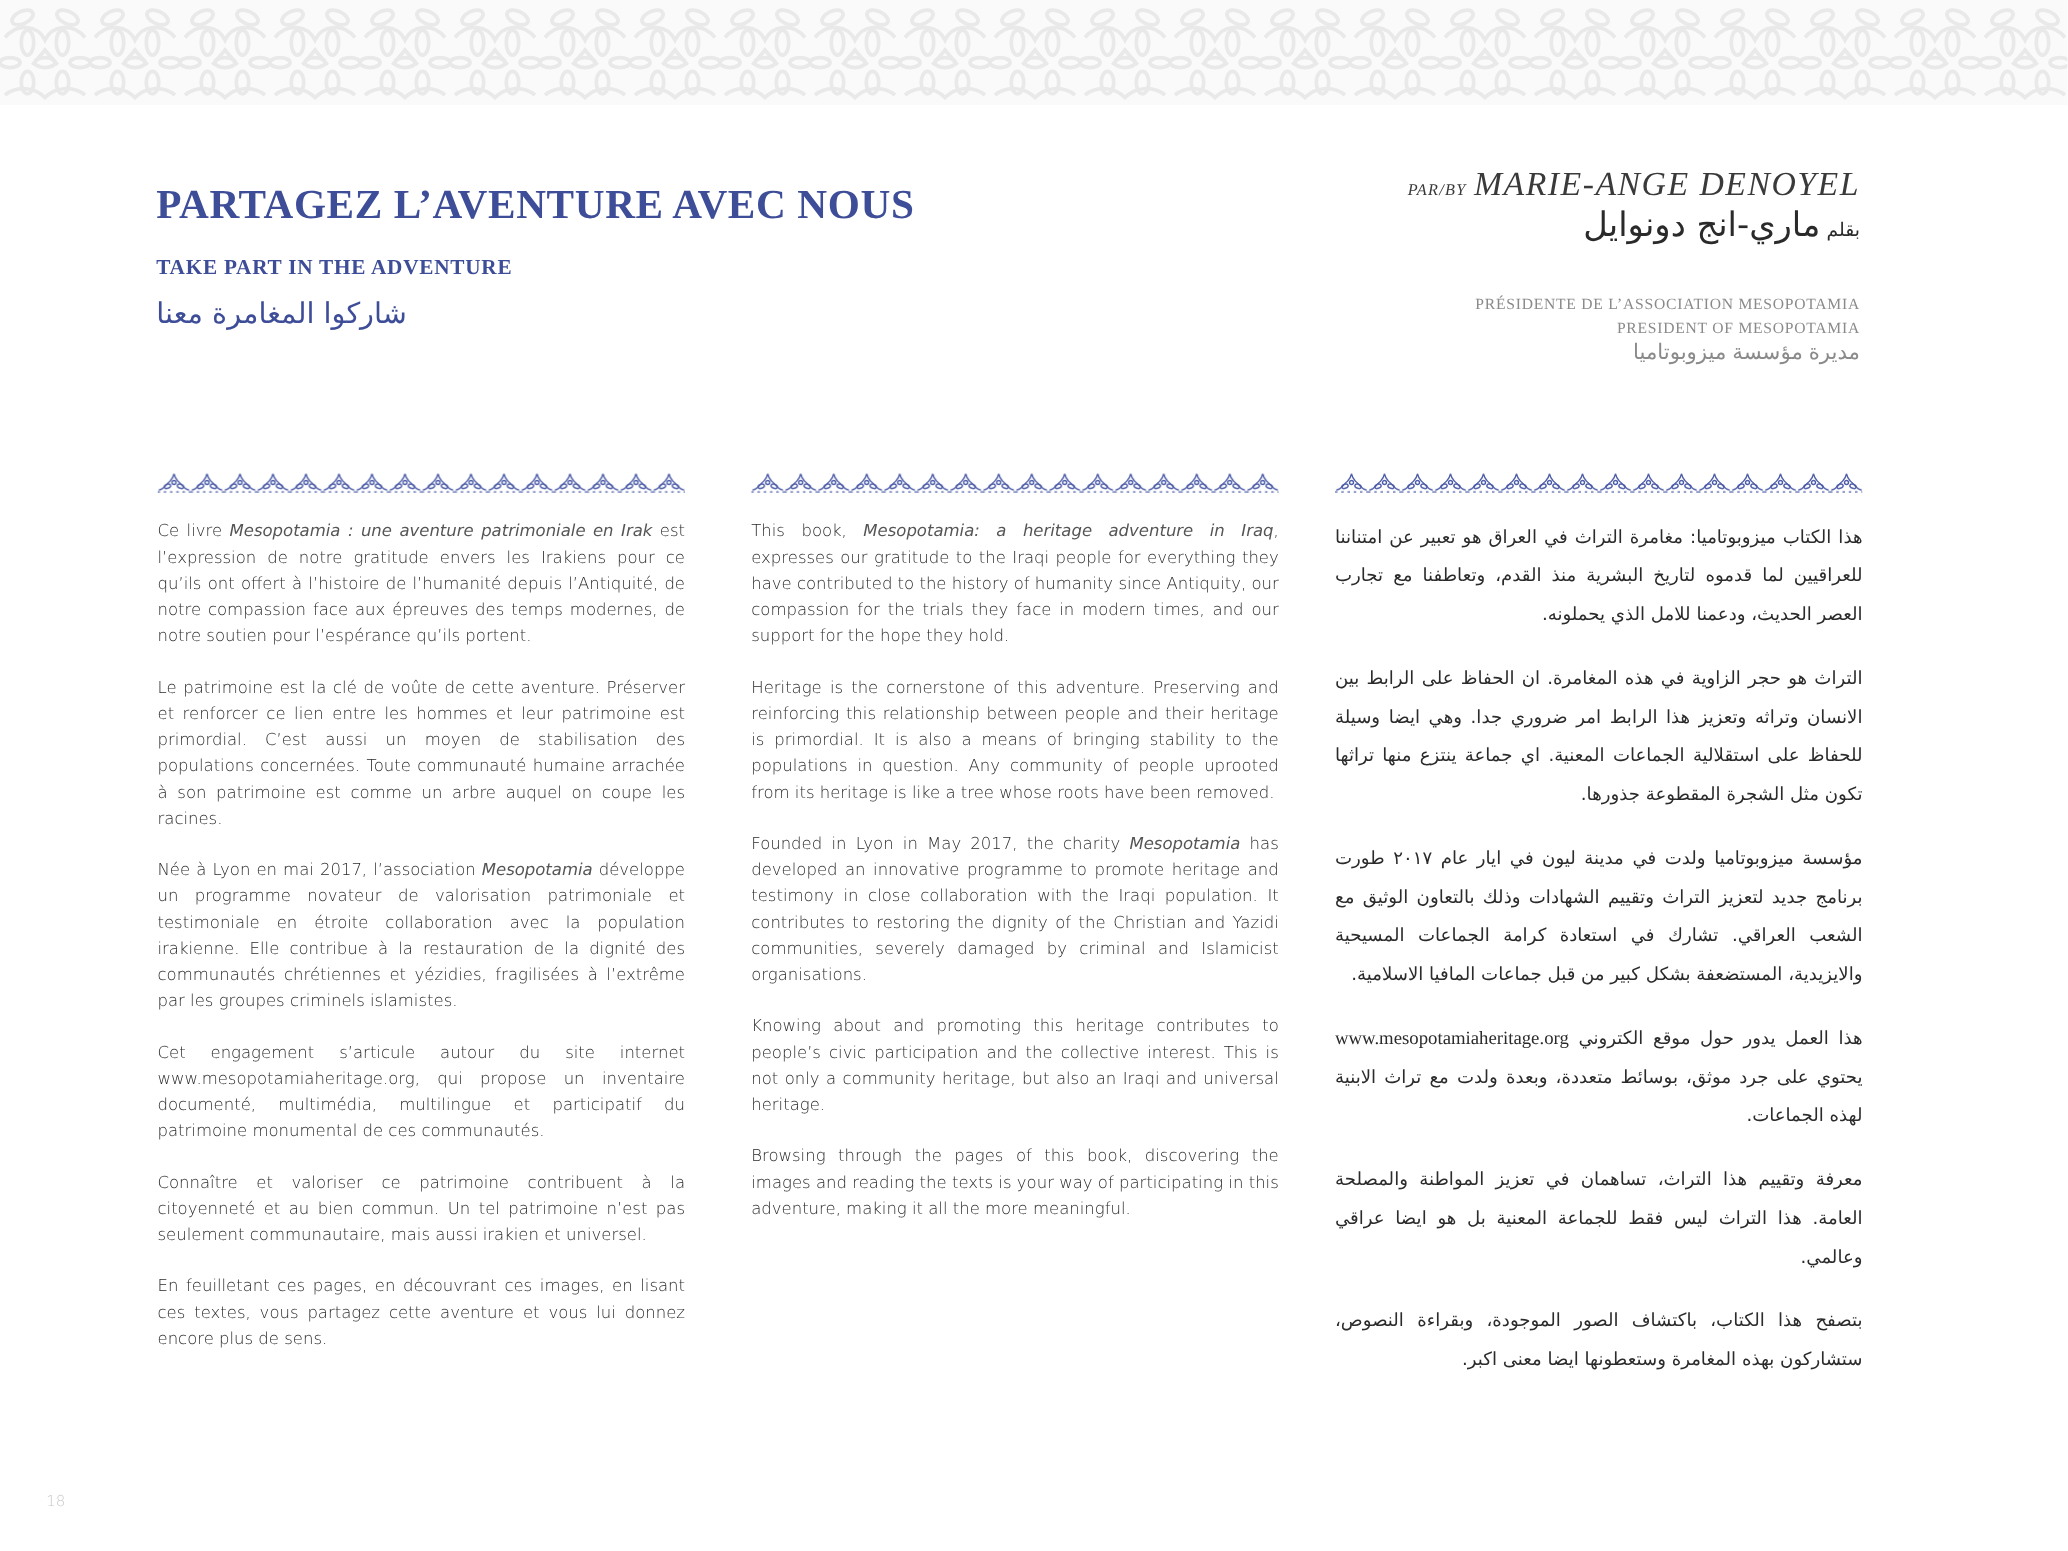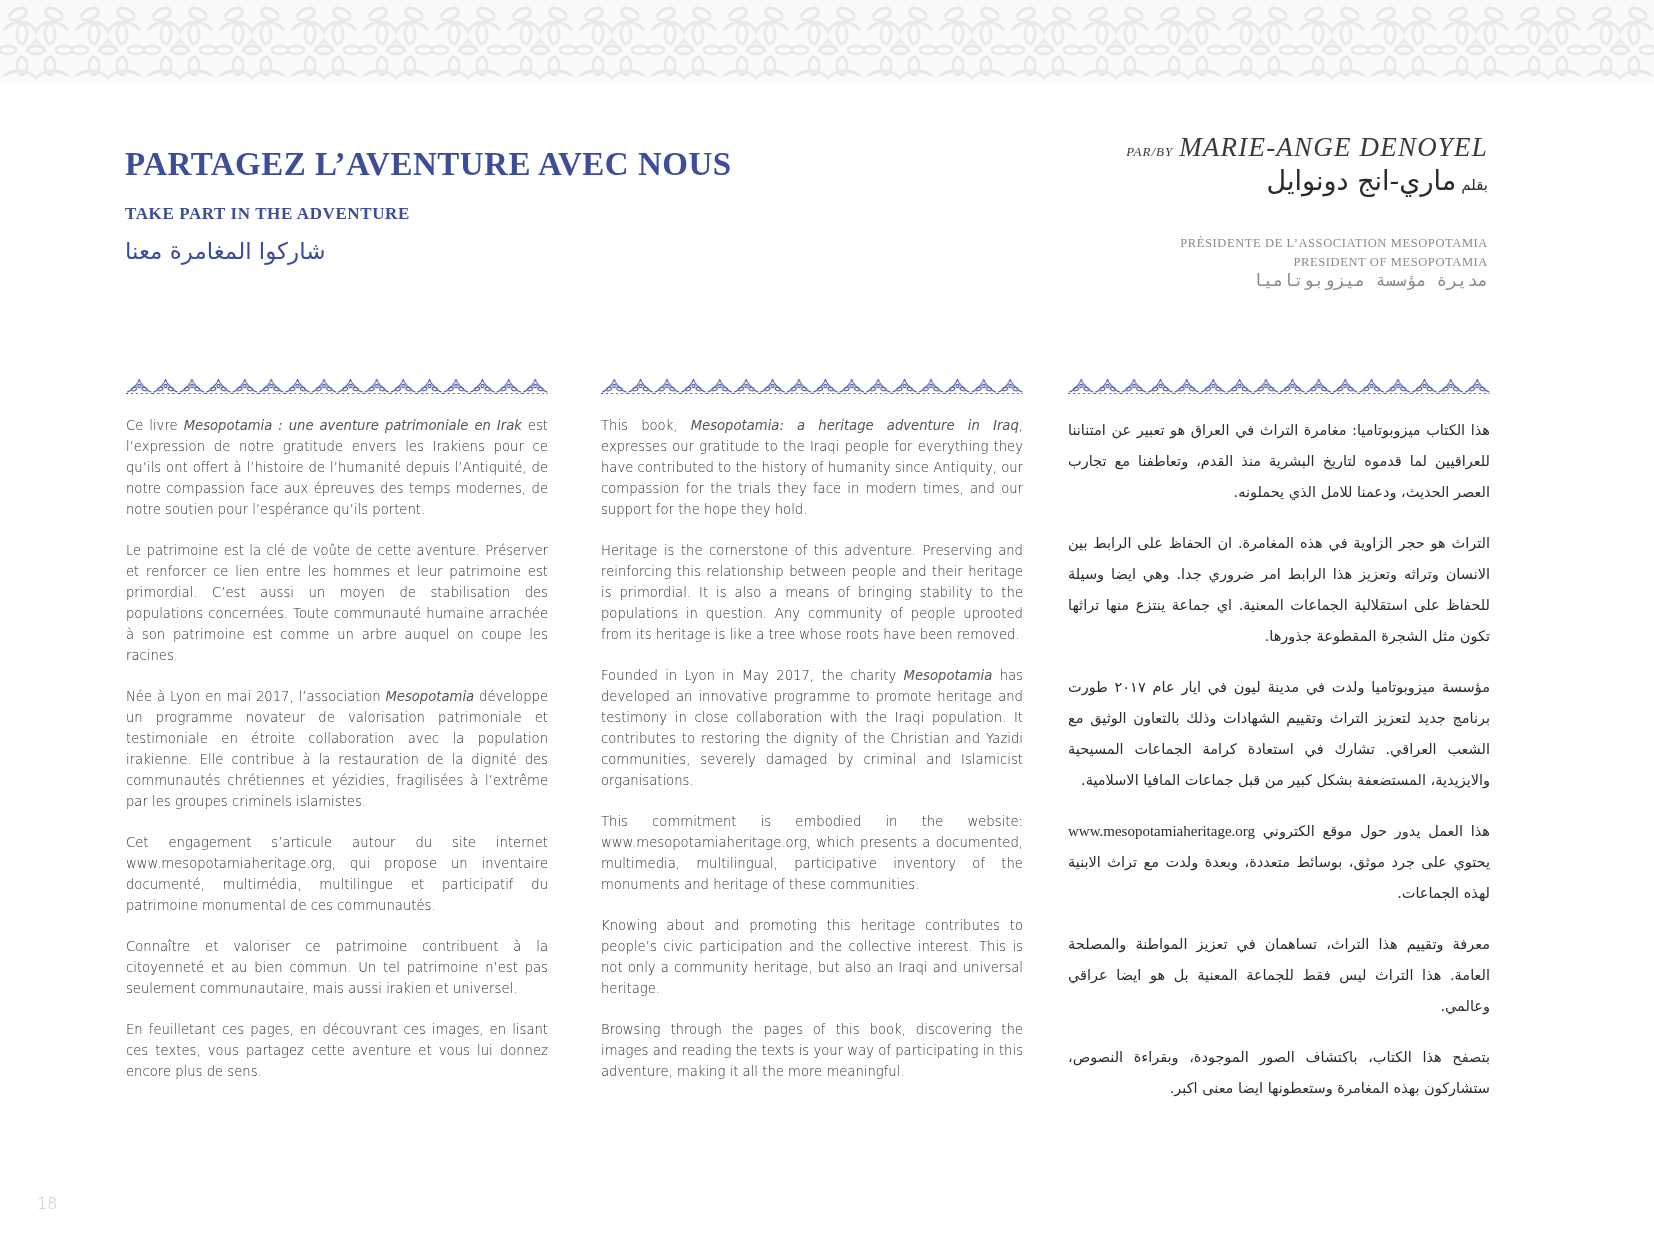--- a/index.html
+++ b/index.html
@@ -29,40 +29,40 @@
     margin-top: 14px; direction: rtl; text-align: left; unicode-bidi: plaintext;
   }
   .author-block { position: absolute; right: 166px; top: 134px; text-align: right; }
   .author-line { font-family: "Liberation Serif", serif; color: #3a3a3a; line-height: 1; }
   .author-prefix { font-style: italic; font-size: 13px; letter-spacing: 1px; margin-right: 6px; }
   .author-name { font-style: italic; font-size: 27px; letter-spacing: 1.2px; }
   .author-ar { font-family: "DejaVu Sans", sans-serif; direction: rtl; margin-top: 4px; color: #2a2a2a; }
   .author-ar-prefix { font-size: 15px; }
   .author-ar-name { font-size: 27px; }
   .role { margin-top: 38px; font-family: "Liberation Serif", serif; color: #8a8a8a; font-size: 12.5px; letter-spacing: 0.6px; line-height: 19px; }
-  .role-ar { font-family: Liberation Mono, monospace; font-size: 17px; color: #8a8a8a; direction: rtl; line-height: 20px; }
+  .role-ar { font-family: Liberation Sans, sans-serif; font-size: 17px; color: #8a8a8a; direction: rtl; line-height: 20px; }
 
   .col { position: absolute; top: 377px; width: 422px; }
   .col-fr { left: 126px; }
   .col-en { left: 601px; }
   .col-ar { left: 1068px; }
   .ornament { height: 18px; width: 422px; display: block; margin-bottom: 20px; }
   .para {
     font-family: "DejaVu Sans", sans-serif; font-size: 13.2px; line-height: 21px;
     color: #2b2b2b; text-align: justify; margin: 0 0 20px 0; font-weight: 300;
   }
   .para em { font-style: italic; color: #555; }
   .para-ar {
     font-family: "DejaVu Sans", sans-serif; font-size: 14.5px; line-height: 31px;
     direction: rtl; text-align: justify; color: #2b2b2b; margin: 0 0 20px 0;
   }
   .url-latin { font-family: "Liberation Serif", serif; font-size: 15px; unicode-bidi: embed; direction: ltr; margin-top: 18px; }
   .page-number {
     position: absolute; left: 37px; top: 1194px; font-family: "DejaVu Sans", sans-serif;
-    font-size: 16px; color: #c8c8c8; font-weight: 300;
+    font-size: 12px; color: #c8c8c8; font-weight: 300;
   }
 </style>
 </head>
 <body>
 
 <div class="pattern-band">
   <svg width="1654" height="84">
     <defs>
       <pattern id="arab" x="0" y="0" width="72" height="84" patternUnits="userSpaceOnUse">
         <g fill="none" stroke="#e9e9e9" stroke-width="3">
@@ -132,21 +132,20 @@
   <p class="para">En feuilletant ces pages, en découvrant ces images, en lisant ces textes, vous partagez cette aventure et vous lui donnez encore plus de sens.</p>
 </div>
 
 <div class="col col-en">
   <svg class="ornament">
       <rect width="422" height="18" fill="url(#orn)"></rect>
     </svg>
   <p class="para"><span>This book, </span><em>Mesopotamia: a heritage adventure in Iraq</em><span>, expresses our gratitude to the Iraqi people for everything they have contributed to the history of humanity since Antiquity, our compassion for the trials they face in modern times, and our support for the hope they hold.</span></p>
   <p class="para">Heritage is the cornerstone of this adventure. Preserving and reinforcing this relationship between people and their heritage is primordial. It is also a means of bringing stability to the populations in question. Any community of people uprooted from its heritage is like a tree whose roots have been removed.</p>
   <p class="para"><span>Founded in Lyon in May 2017, the charity </span><em>Mesopotamia</em><span> has developed an innovative programme to promote heritage and testimony in close collaboration with the Iraqi population. It contributes to restoring the dignity of the Christian and Yazidi communities, severely damaged by criminal and Islamicist organisations.</span></p>
-  <p class="para">This commitment is embodied in the website: www.mesopotamiaheritage.org, which presents a documented, multimedia, multilingual, participative inventory of the monuments and heritage of these communities.</p>
   <p class="para">Knowing about and promoting this heritage contributes to people’s civic participation and the collective interest. This is not only a community heritage, but also an Iraqi and universal heritage.</p>
   <p class="para">Browsing through the pages of this book, discovering the images and reading the texts is your way of participating in this adventure, making it all the more meaningful.</p>
 </div>
 
 <div class="col col-ar">
   <svg class="ornament">
       <rect width="422" height="18" fill="url(#orn)"></rect>
     </svg>
   <p class="para-ar">هذا الكتاب ميزوبوتاميا: مغامرة التراث في العراق هو تعبير عن امتناننا للعراقيين لما قدموه لتاريخ البشرية منذ القدم، وتعاطفنا مع تجارب العصر الحديث، ودعمنا للامل الذي يحملونه.</p>
   <p class="para-ar">التراث هو حجر الزاوية في هذه المغامرة. ان الحفاظ على الرابط بين الانسان وتراثه وتعزيز هذا الرابط امر ضروري جدا. وهي ايضا وسيلة للحفاظ على استقلالية الجماعات المعنية. اي جماعة ينتزع منها تراثها تكون مثل الشجرة المقطوعة جذورها.</p>

